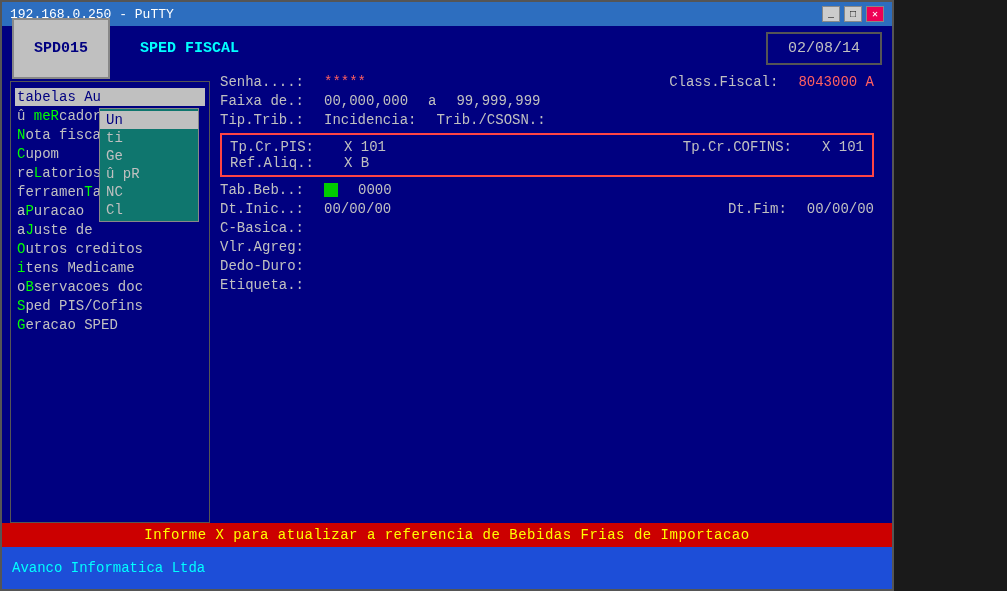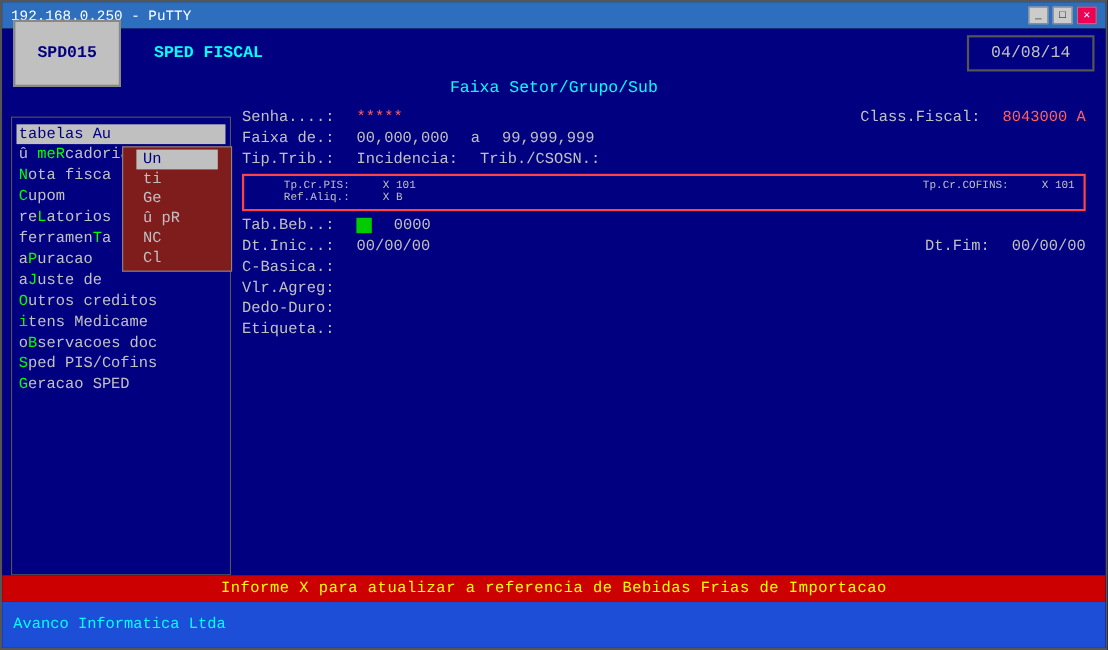--- a/index.html
+++ b/index.html
@@ -4,21 +4,21 @@
   <style>
     * { margin: 0; padding: 0; box-sizing: border-box; }
     body {
       width: 1007px;
       height: 591px;
       background: #1a1a1a;
       font-family: 'Courier New', Courier, monospace;
       overflow: hidden;
     }
     .window {
-      width: 1007px;
+      width: 894px;
       height: 591px;
       display: flex;
       flex-direction: column;
       border: 2px solid #555;
     }
     .title-bar {
       background: #2d6ebf;
       color: white;
       font-size: 13px;
       padding: 3px 8px;
@@ -130,26 +130,26 @@
       background: #c0c0c0;
       color: #000080;
     }
     .sidebar-item .highlight {
       color: #00ff00;
     }
     
     .sidebar-popup {
       position: absolute;
       top: 26px;
-      left: 100px;
+      left: 88px;
       width: 100px;
-      background: #7f1d1d;
+      background: #0f766e;
       border: 1px solid #888;
       z-index: 10;
-      padding: 2px 12px;
+      padding: 2px 0;
     }
     .popup-item {
       color: #c0c0c0;
       font-size: 14px;
       padding: 1px 6px;
       cursor: pointer;
     }
     .popup-item.selected {
       background: #c0c0c0;
       color: #000080;
@@ -186,23 +186,22 @@
     .highlight-box {
       border: 2px solid #ff4444;
       padding: 4px 8px;
       margin: 2px 0;
       background: #000080;
     }
     .highlight-row {
       display: flex;
       align-items: flex-start;
       gap: 30px;
-      font-size: 10px;
-      color: #c0c0c0;
-      margin-left: 28px;
+      font-size: 14px;
+      color: #c0c0c0;
     }
     .green-block {
       display: inline-block;
       width: 14px;
       height: 14px;
       background: #00cc00;
       vertical-align: middle;
     }
     
     .bottom-area {
@@ -240,24 +239,23 @@
       <div class="tb-btn">□</div>
       <div class="tb-btn close">✕</div>
     </div>
   </div>
 
   <div class="main-content">
 
     <div class="header-bar">
       <div class="header-spd">SPD015</div>
       <div class="header-sped">SPED FISCAL</div>
-      <div class="header-date">04/08/14</div>
-    </div>
-
-    <div class="faixa-title">Faixa  Setor/Grupo/Sub</div>
+      <div class="header-date">02/08/14</div>
+    </div>
+
 
     <div class="body-area">
 
       <div class="sidebar">
         <div class="sidebar-item selected">
           <span>tabelas Au</span>
         </div>
         <div class="sidebar-item">
           <span>û <span class="highlight">meR</span>cadoria</span>
         </div>

